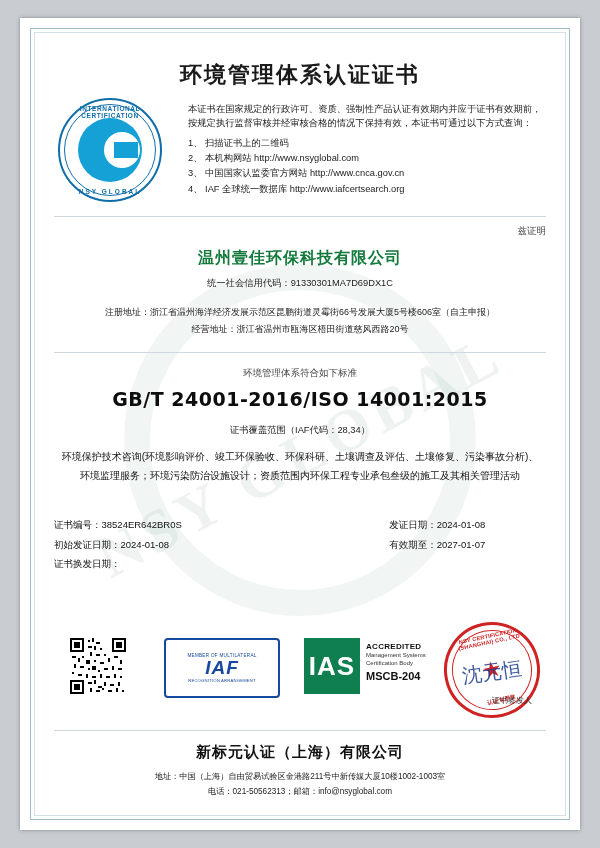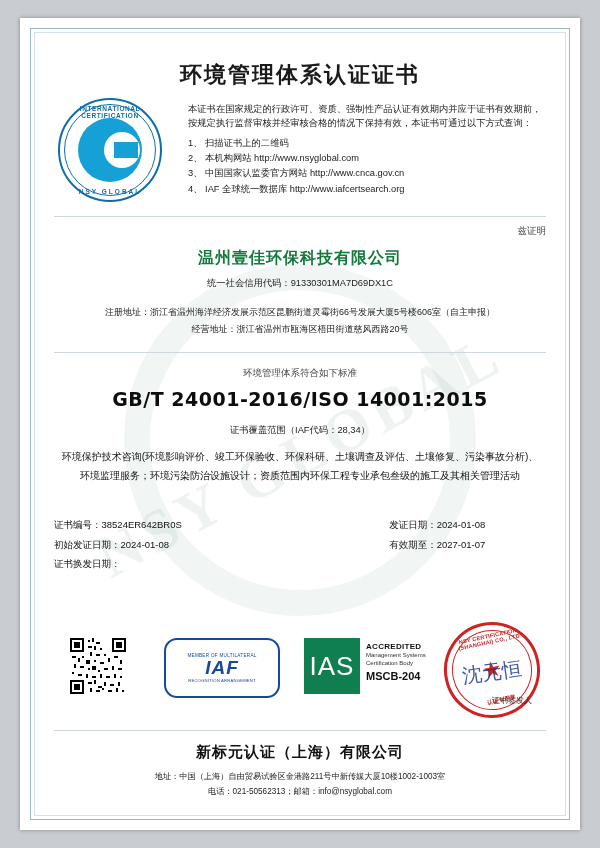--- a/index.html
+++ b/index.html
@@ -91,31 +91,31 @@
   .meta{margin-top:30px;position:relative;}
   .meta-row{display:flex;justify-content:space-between;font-size:9.5px;color:#111;line-height:2.05;}
   .meta-left{width:60%;}
   .meta-right{width:40%;text-align:left;padding-left:40px;box-sizing:border-box;}
 
   .marks{position:absolute;left:34px;right:34px;bottom:118px;height:86px;}
   .qr{position:absolute;left:14px;top:10px;width:60px;height:60px;background:#fff;}
   .qr svg{display:block;}
   .iaf{
     position:absolute;left:110px;top:12px;width:112px;height:56px;
-    border:2px solid #15489e;border-radius:13px;background:#fff;
+    border:2px solid #15489e;border-radius:4px;background:#fff;
     display:flex;align-items:center;justify-content:center;
   }
   .iaf .iaf-inner{text-align:center;line-height:1.1;}
   .iaf .t1{font-size:4.6px;color:#15489e;letter-spacing:.3px;}
   .iaf .big{font-size:19px;font-weight:bold;color:#15489e;font-style:italic;letter-spacing:1px;}
   .iaf .t2{font-size:4.2px;color:#15489e;letter-spacing:.2px;}
   .ias{
     position:absolute;left:250px;top:12px;width:56px;height:56px;
     background:#0f7f4f;color:#fff;display:flex;align-items:center;justify-content:center;
-    font-size:26px;font-weight:normal;letter-spacing:1px;
+    font-size:26px;font-weight:bold;letter-spacing:1px;
   }
   .ias-txt{position:absolute;left:312px;top:16px;line-height:1.25;}
   .ias-txt .a{font-size:8px;font-weight:bold;color:#111;letter-spacing:.3px;}
   .ias-txt .b{font-size:6px;color:#333;}
   .ias-txt .c{font-size:11px;font-weight:bold;color:#111;margin-top:3px;}
 
   .stamp{
     position:absolute;right:6px;top:-4px;width:96px;height:96px;border-radius:50%;
     border:3px solid #cf2323;box-sizing:border-box;
     transform:rotate(-12deg);

